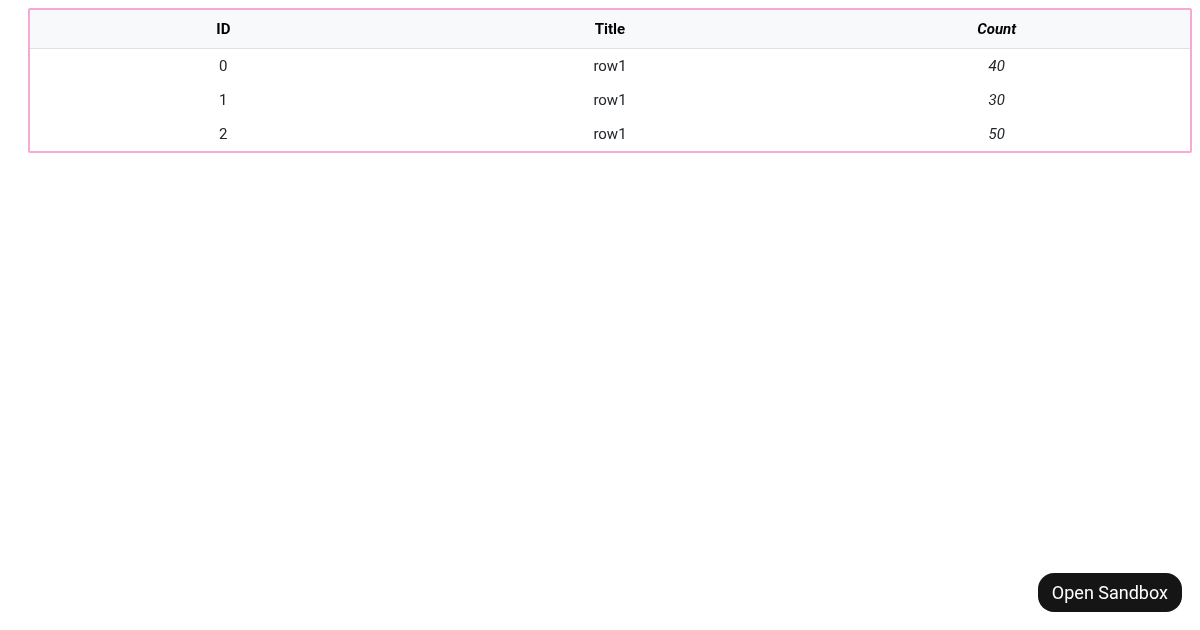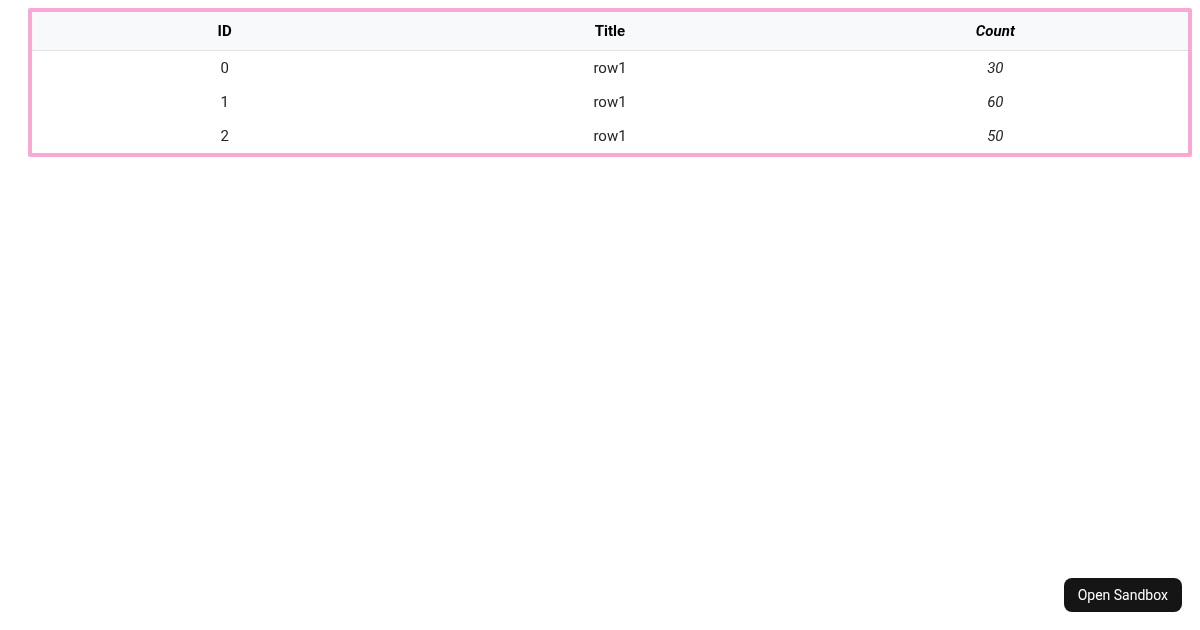--- a/index.html
+++ b/index.html
@@ -9,21 +9,21 @@
     }
     body {
       font-family: -apple-system, BlinkMacSystemFont, "Segoe UI", Roboto, "Helvetica Neue", Arial, sans-serif;
       background: #ffffff;
       width: 1200px;
       height: 630px;
       position: relative;
       padding: 8px;
     }
     .table-container {
-      border: 4px solid #f9a8d4;
+      border: 2px solid #f9a8d4;
       border-radius: 2px;
       overflow: hidden;
       margin-left: 20px;
     }
     table {
       width: 100%;
       border-collapse: collapse;
       background: #ffffff;
     }
     thead {
@@ -53,49 +53,49 @@
       width: 33.3%;
       font-style: italic;
     }
     .open-sandbox-btn {
       position: absolute;
       bottom: 18px;
       right: 18px;
       background: #151515;
       color: #ffffff;
       border: none;
-      border-radius: 8px;
+      border-radius: 16px;
       padding: 9px 14px;
-      font-size: 14px;
+      font-size: 18px;
       font-family: inherit;
       cursor: pointer;
     }
   </style>
 </head>
 <body>
 
 <div class="table-container">
   <table>
     <thead>
       <tr>
         <th>ID</th>
         <th>Title</th>
         <th>Count</th>
       </tr>
     </thead>
     <tbody>
       <tr>
         <td>0</td>
         <td>row1</td>
-        <td>30</td>
+        <td>40</td>
       </tr>
       <tr>
         <td>1</td>
         <td>row1</td>
-        <td>60</td>
+        <td>30</td>
       </tr>
       <tr>
         <td>2</td>
         <td>row1</td>
         <td>50</td>
       </tr>
     </tbody>
   </table>
 </div>
 

